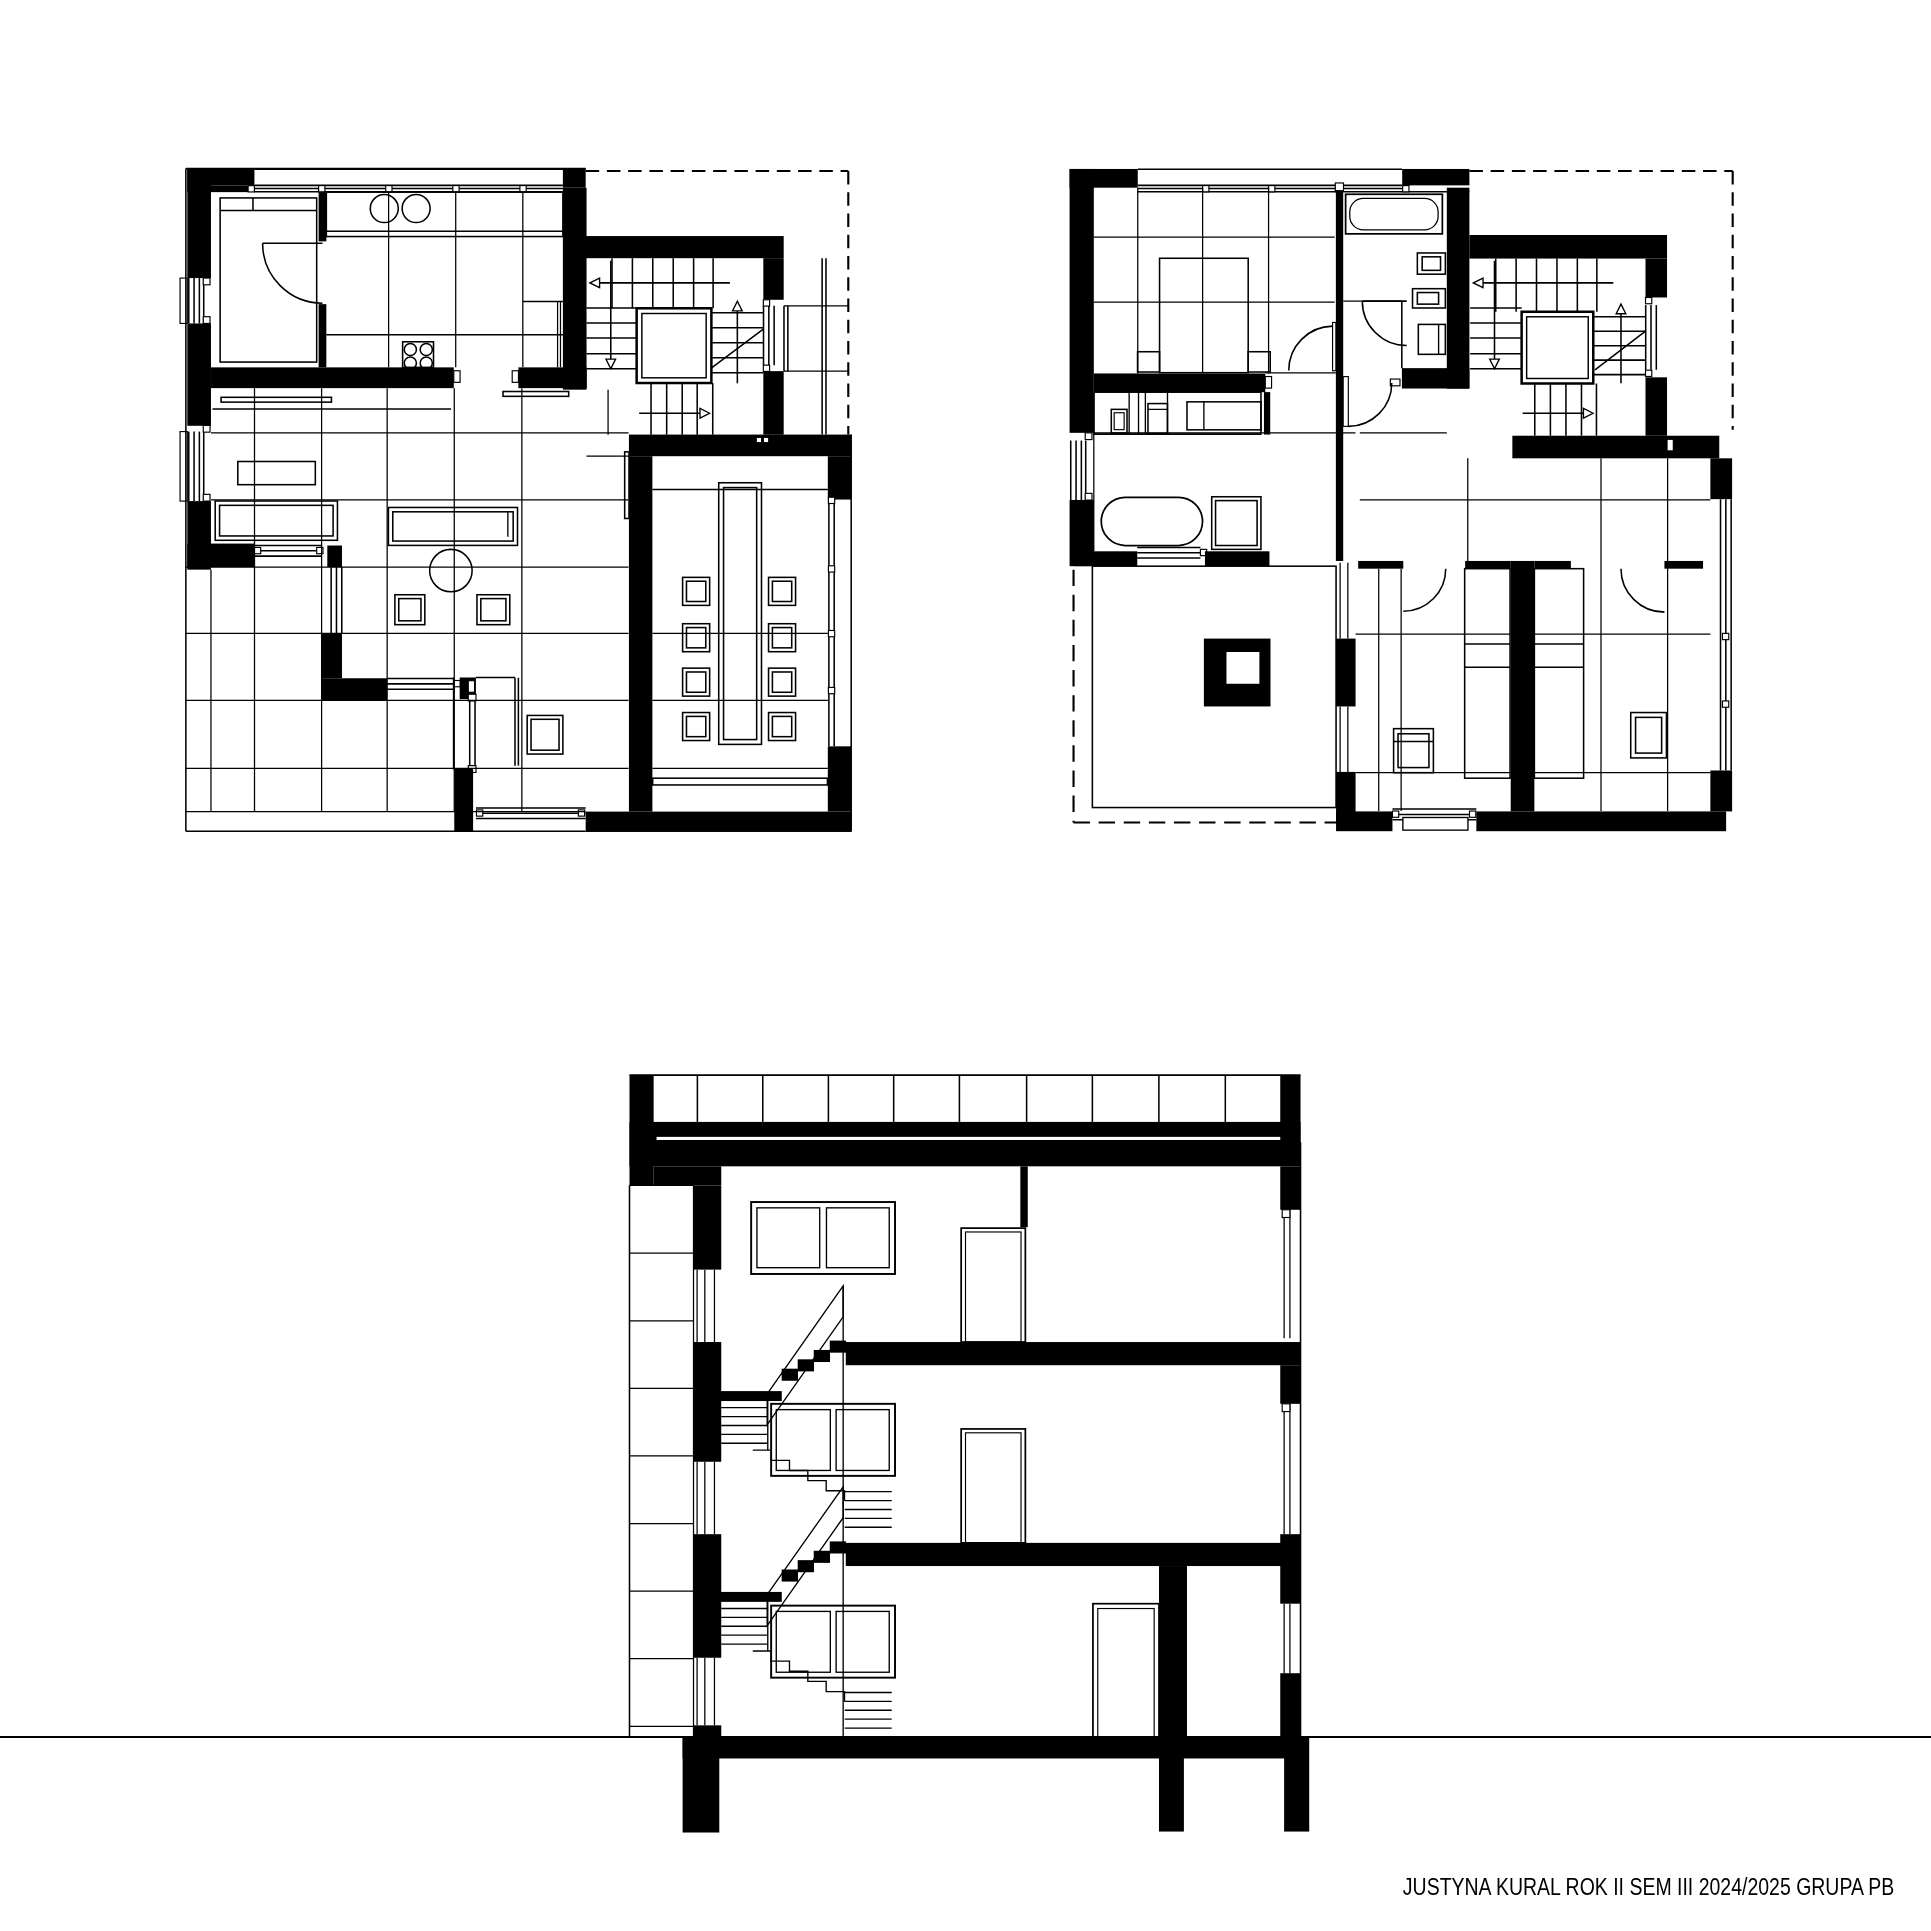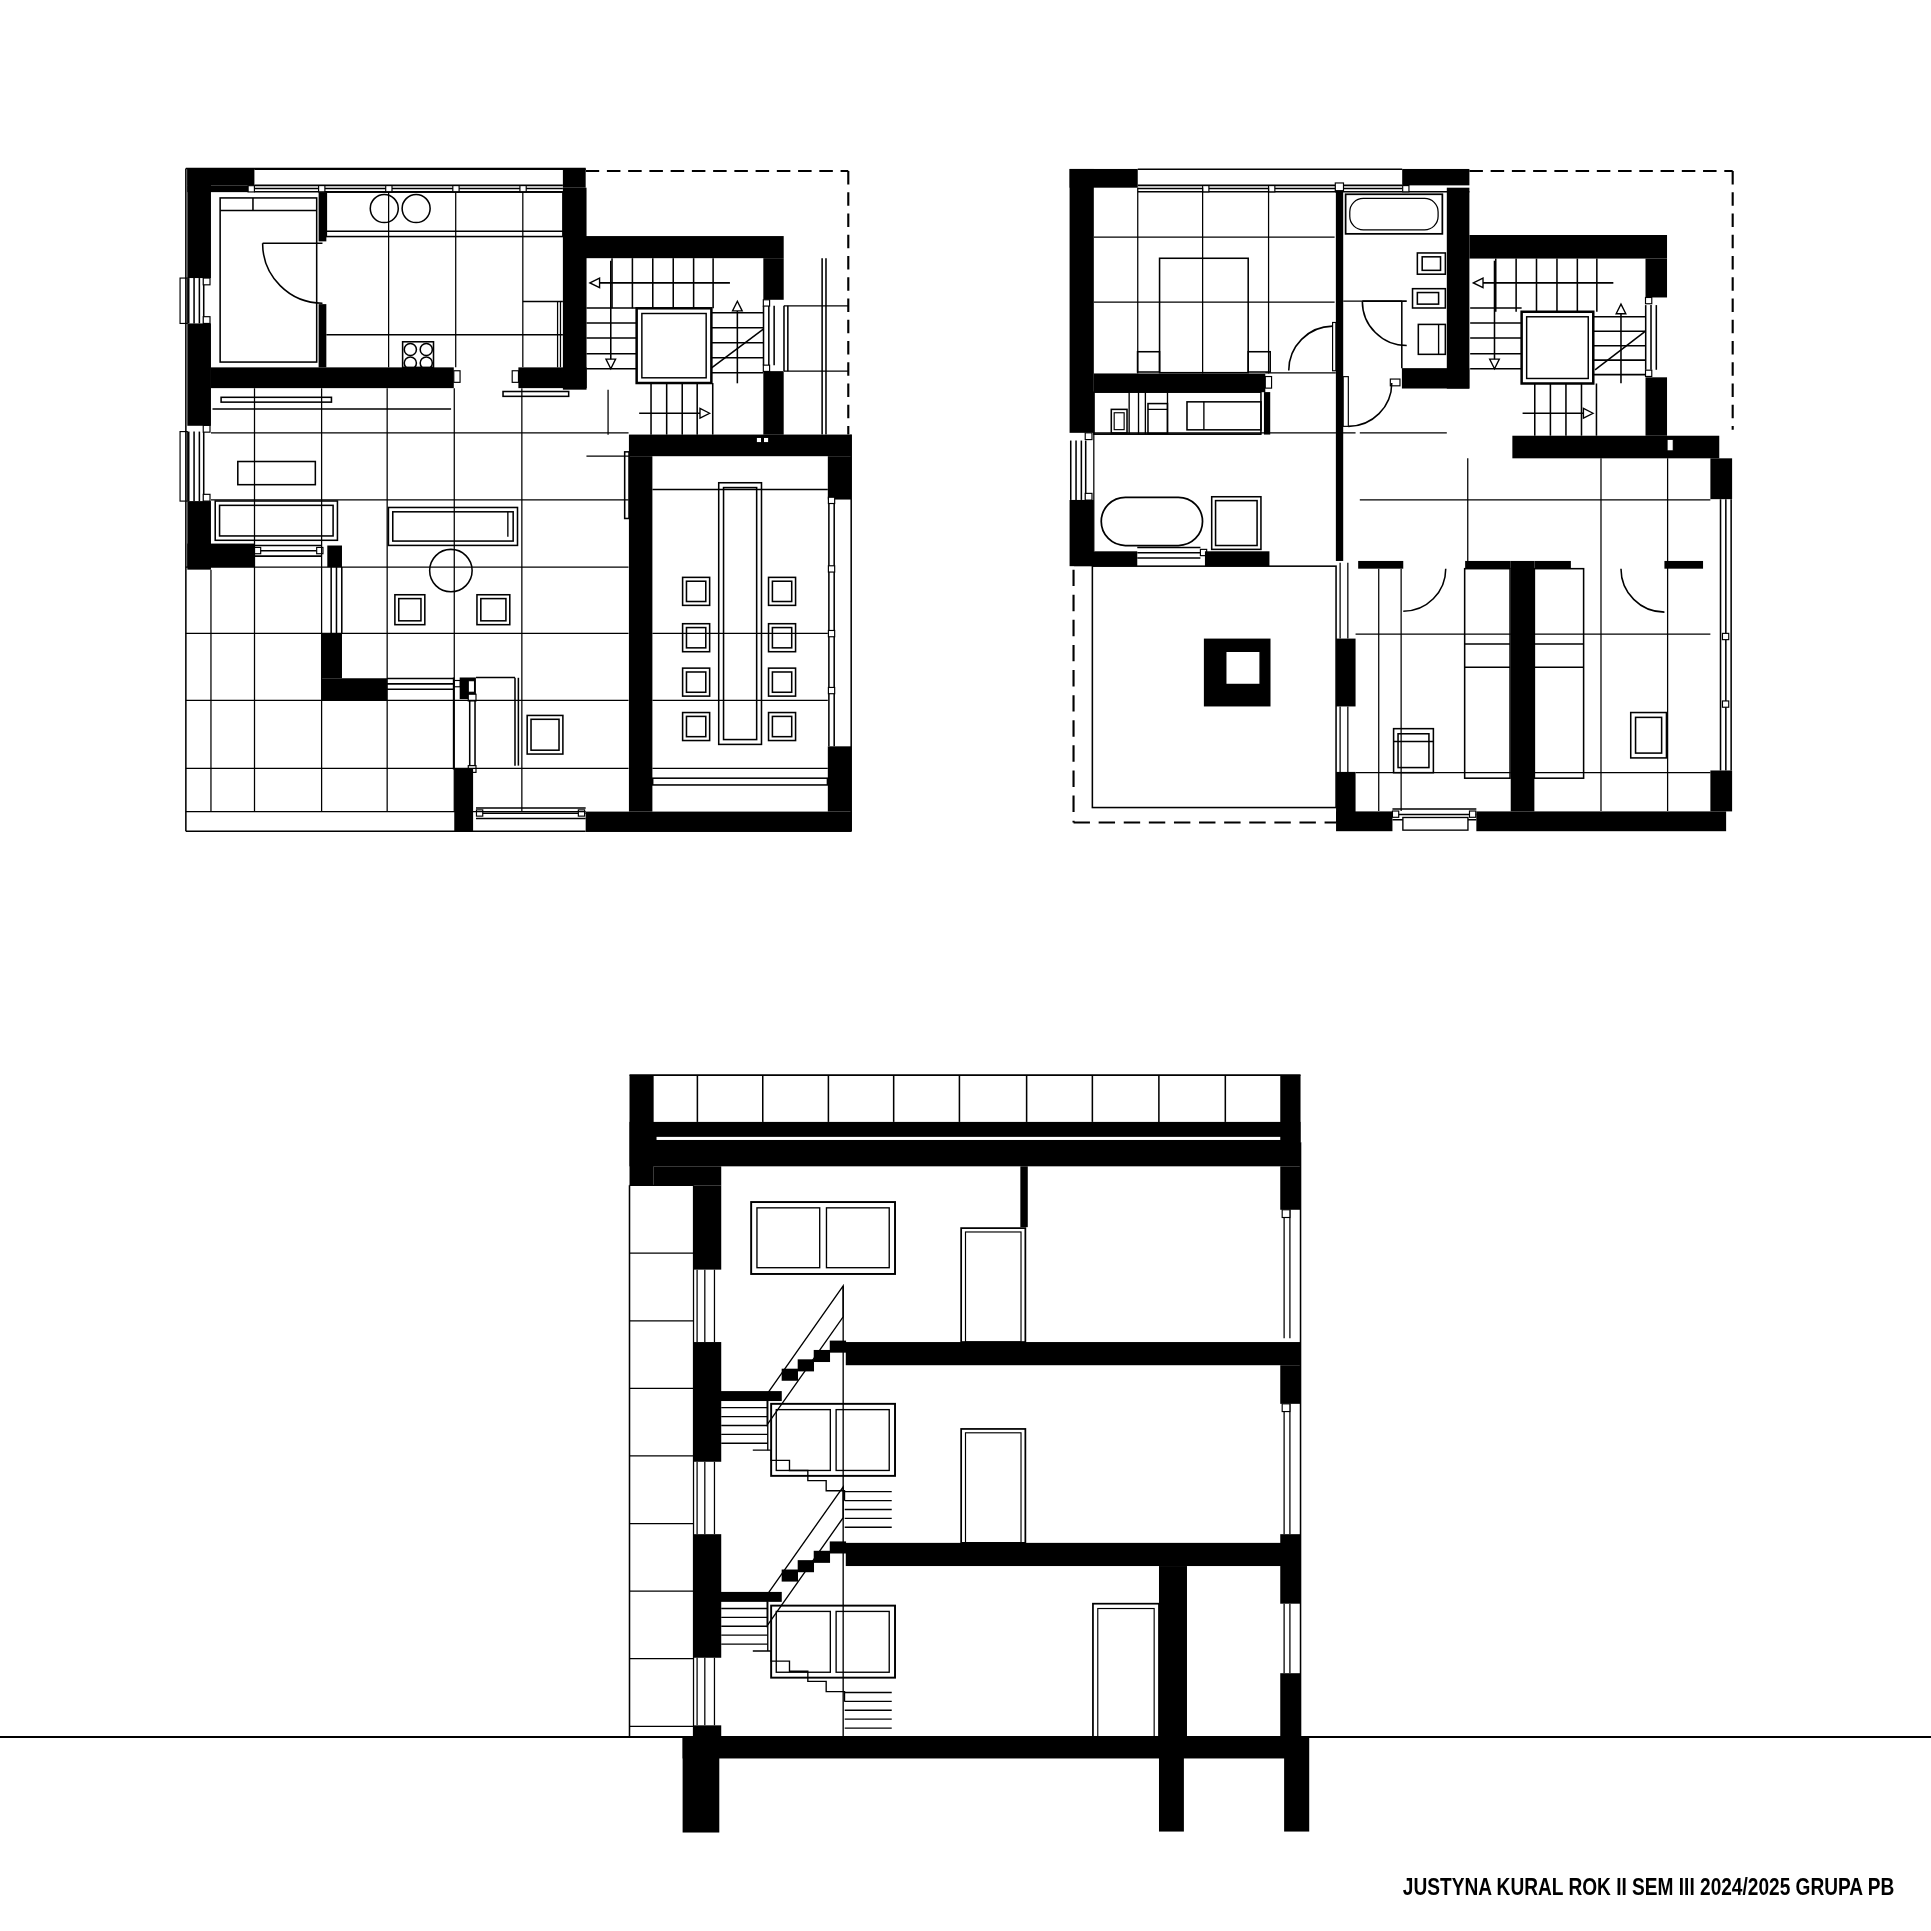--- a/index.html
+++ b/index.html
@@ -1,16 +1,16 @@
 <!DOCTYPE html>
 <html><head>
 <meta charset="utf-8">
 <style>
 html,body{margin:0;padding:0;background:#fff;}
-#page{position:relative;width:1931px;height:1931px;background:#fff;font-family:"Liberation Sans",sans-serif;font-weight:bold;}
+#page{position:relative;width:1931px;height:1931px;background:#fff;font-family:"Liberation Sans",sans-serif;}
 </style>
 </head>
 <body>
 <div id="page">
 <svg width="1931" height="1931" viewBox="0 0 2000 2000">
 
 <g>
 
 <g>
 <line stroke="#000" stroke-width="1.6" x1="192.5" y1="174.5" x2="606.6" y2="174.5"></line>

